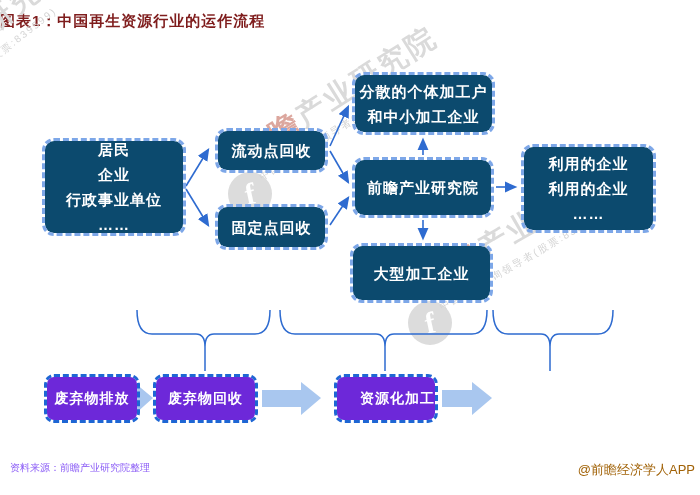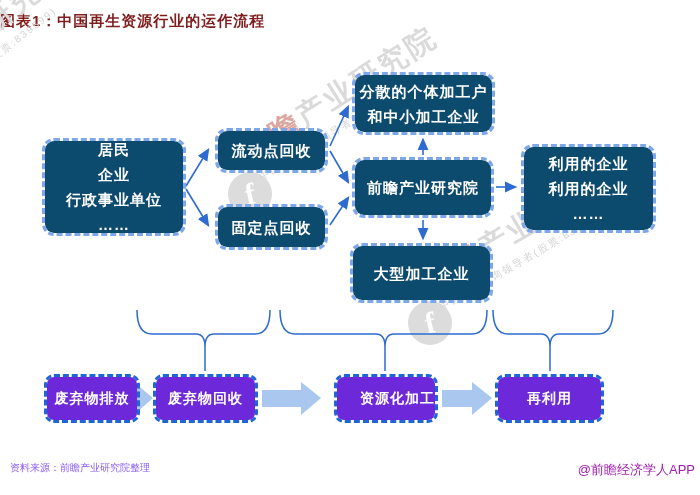--- a/index.html
+++ b/index.html
@@ -35,21 +35,21 @@
   }
   .box .ln{line-height:25px;}
   .stage{
     position:absolute;z-index:3;box-sizing:border-box;
     background:#6d28d9;border:3px dashed #1e66d4;background-clip:padding-box;border-radius:10px;
     color:#ffffff;font-weight:bold;font-size:14px;letter-spacing:1px;text-align:center;
     display:flex;align-items:center;justify-content:center;
   }
   
   .src{position:absolute;left:10px;top:461px;font-size:10px;color:#8b5cf6;z-index:3;}
-  .credit{position:absolute;right:5px;top:461px;font-size:13px;color:#a21caf;z-index:3;}
+  .credit{position:absolute;right:5px;top:461px;font-size:13px;color:#a16207;z-index:3;}
 </style>
 </head>
 <body>
 
 <div class="page">
 
   <div class="title">图表1：中国再生资源行业的运作流程</div>
 
   <div class="wm" style="left:-92px;top:78px;transform:rotate(-38deg);">
     <div class="wm-main">前瞻产业研究院</div>
@@ -136,20 +136,17 @@
 
   <div class="stage" style="left:44px;top:374px;width:96px;height:49px;">
     <span>废弃物排放</span>
   </div>
   <div class="stage" style="left:153px;top:374px;width:105px;height:49px;">
     <span>废弃物回收</span>
   </div>
   <div class="stage" style="left:334px;top:374px;width:104px;height:49px;justify-content:flex-end;">
     <span>资源化加工</span>
   </div>
-  <div class="stage" style="left:495px;top:374px;width:109px;height:49px;">
-    <span>再利用</span>
-  </div>
 
   <div class="src">资料来源：前瞻产业研究院整理</div>
   <div class="credit">@前瞻经济学人APP</div>
 
 </div>
 
 </body></html>

